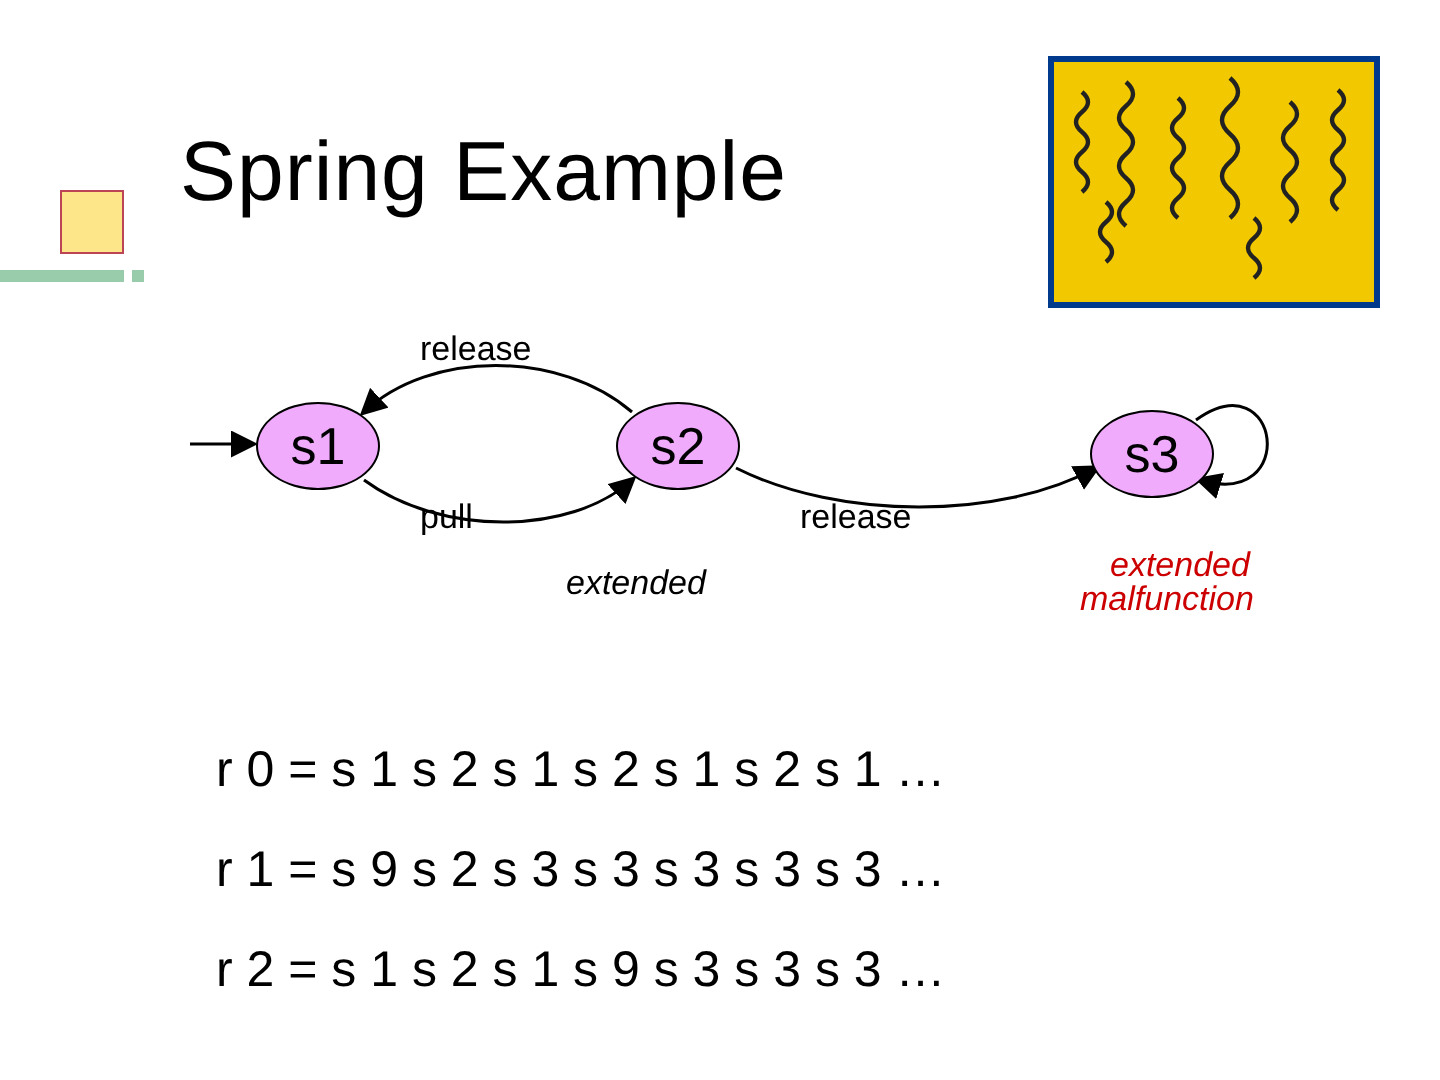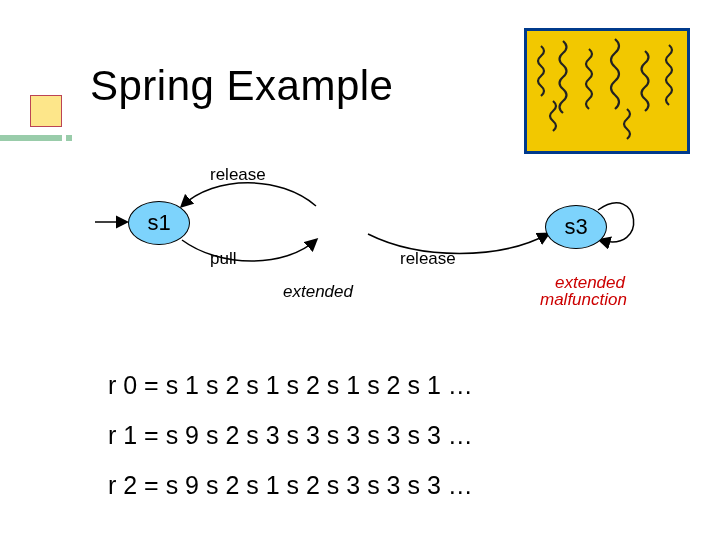--- a/index.html
+++ b/index.html
@@ -2,21 +2,21 @@
 <html><head>
 <meta charset="utf-8">
 <style>
   html,body{margin:0;padding:0;width:720px;height:540px;background:#fff;font-family:Verdana,Geneva,sans-serif;color:#000}
   .slide{position:relative;width:720px;height:540px}
   .accent-box{position:absolute;left:30px;top:95px;width:30px;height:30px;background:#fde68a;border:1px solid #b45}
   .accent-bar{position:absolute;left:0;top:135px;width:62px;height:6px;background:#9ca}
   .accent-dot{position:absolute;left:66px;top:135px;width:6px;height:6px;background:#9ca}
   .title{position:absolute;left:90px;top:62px;font-size:42px;letter-spacing:.5px}
   .springs-img{position:absolute;right:30px;top:28px;width:160px;height:120px;background:#f2c800;border:3px solid #003a8c;overflow:hidden}
-  .state{position:absolute;width:60px;height:42px;border:1.5px solid #000;border-radius:50%/50%;display:flex;align-items:center;justify-content:center;font-size:22px;background:#7dd3fc}
+  .state{position:absolute;width:60px;height:42px;border:1.5px solid #000;border-radius:50%/50%;display:flex;align-items:center;justify-content:center;font-size:26px;background:#f0abfc}
   #s1{left:128px;top:201px}
   #s2{left:308px;top:201px}
   #s3{left:545px;top:205px}
   .lbl{position:absolute;font-size:17px}
   .ital{font-style:italic}
   .red{color:#c00}
   .traces{position:absolute;left:108px;top:360px;font-size:25px;line-height:2.0}
   svg.edges{position:absolute;left:0;top:0;width:720px;height:540px;pointer-events:none}
 </style>
 </head>
@@ -59,32 +59,35 @@
     <path d="M316 206 C 280 175, 215 175, 182 206" stroke="#000" stroke-width="1.5" fill="none" marker-end="url(#ah)"></path>
 
     <path d="M368 234 C 420 260, 500 260, 548 234" stroke="#000" stroke-width="1.5" fill="none" marker-end="url(#ah)"></path>
 
     <path d="M598 210 C 640 180, 650 255, 600 240" stroke="#000" stroke-width="1.5" fill="none" marker-end="url(#ah)"></path>
   </svg>
 
   <div id="s1" class="state">
       <span>s1</span>
     </div>
+  <div id="s2" class="state">
+      <span>s2</span>
+    </div>
   <div id="s3" class="state">
       <span>s3</span>
     </div>
 
   <div class="lbl" style="left:210px;top:165px">release</div>
   <div class="lbl" style="left:210px;top:249px">pull</div>
   <div class="lbl" style="left:400px;top:249px">release</div>
 
   <div class="lbl ital" style="left:283px;top:282px">extended</div>
   <div class="lbl ital red" style="left:555px;top:273px">extended</div>
   <div class="lbl ital red" style="left:540px;top:290px">malfunction</div>
 
   <div class="traces">
     <div>r 0 = s 1 s 2 s 1 s 2 s 1 s 2 s 1 …</div>
     <div>r 1 = s 9 s 2 s 3 s 3 s 3 s 3 s 3 …</div>
-    <div>r 2 = s 9 s 2 s 1 s 2 s 3 s 3 s 3 …</div>
+    <div>r 2 = s 1 s 2 s 1 s 9 s 3 s 3 s 3 …</div>
     <div>…</div>
   </div>
 
 </div>
 
 </body></html>

